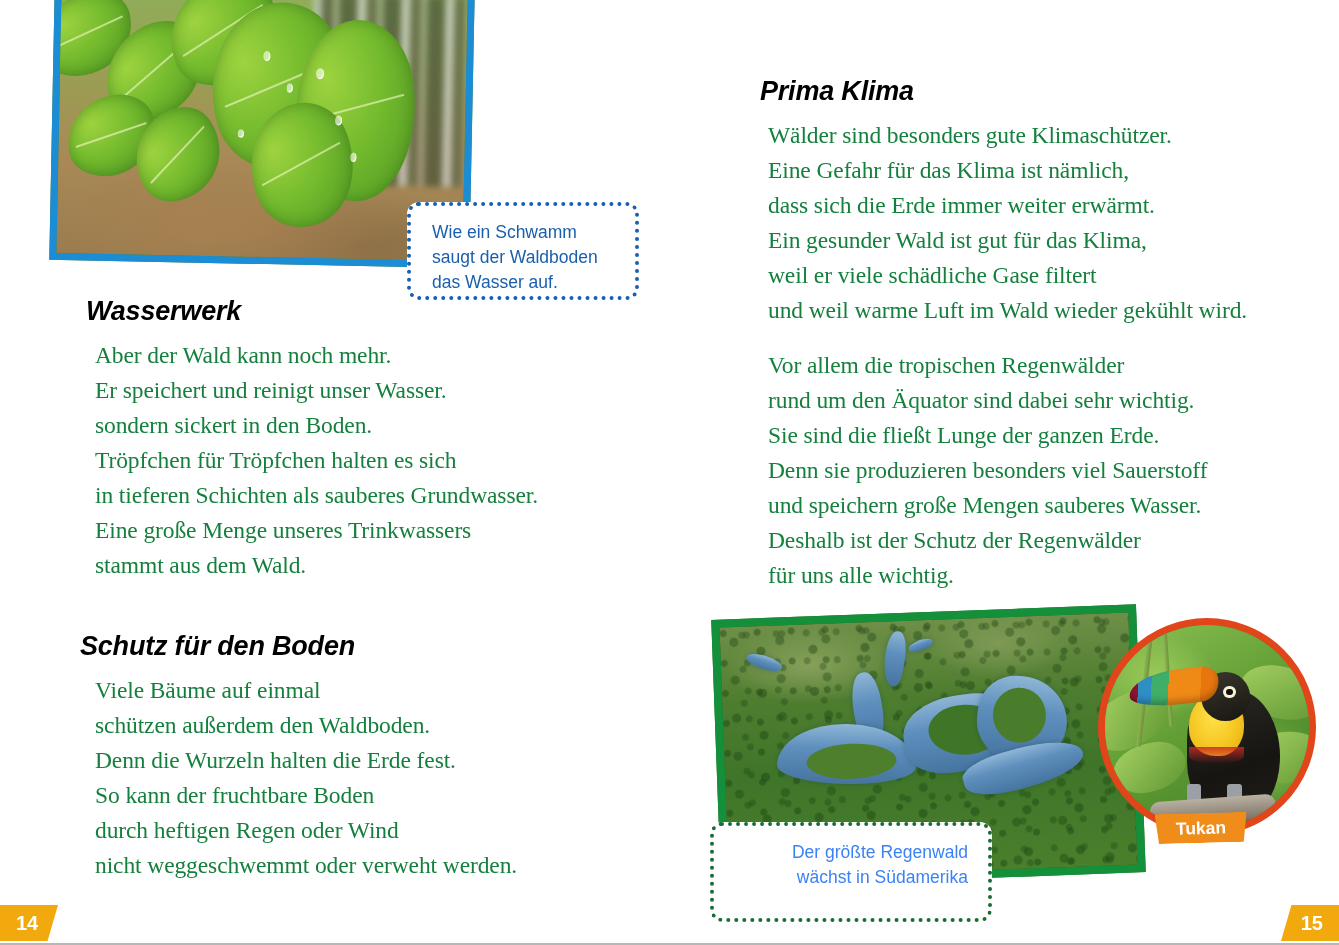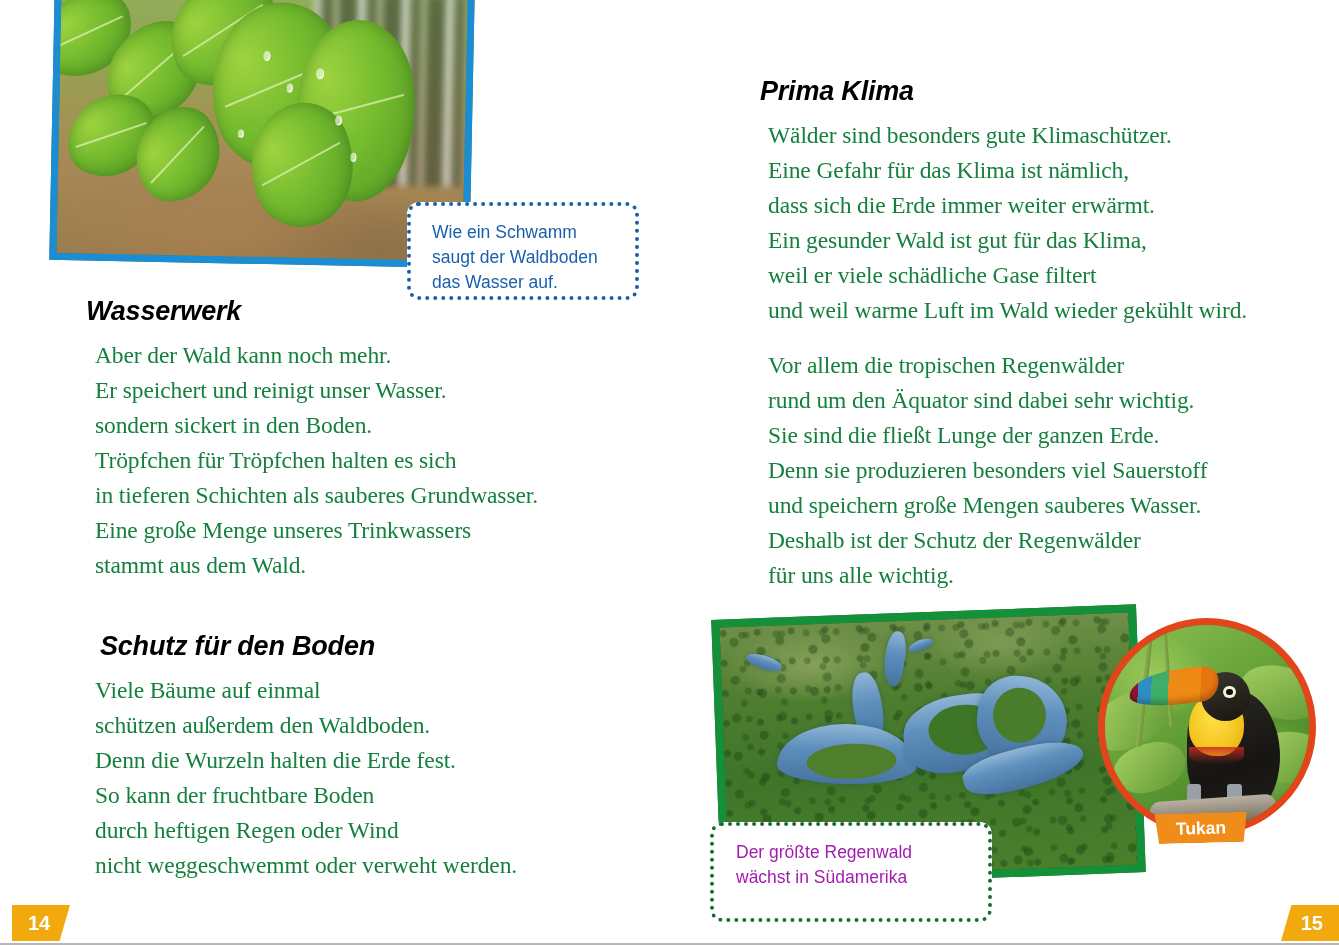--- a/index.html
+++ b/index.html
@@ -267,22 +267,23 @@
     padding: 14px 20px 0 21px;
     color: #1a5fad;
     border: 4px dotted #1a5fad;
   }
   #callout-regenwald {
     left: 710px;
     top: 822px;
     width: 282px;
     height: 100px;
     padding: 14px 20px 0 22px;
-    color: #a21caf;
+    color: #3b82f6;
     border: 4px dotted #1a6b34;
+    text-align: right;
   }
 
   
   #tukan-label {
     position: absolute;
     left: 1155px;
     top: 813px;
     width: 92px;
     height: 30px;
     background: #f08c1a;
@@ -301,21 +302,21 @@
     bottom: 2px;
     width: 58px;
     height: 36px;
     background: #f2a90e;
     color: #ffffff;
     font-weight: bold;
     font-size: 20px;
     line-height: 36px;
   }
   #pagenum-left {
-    left: 12px;
+    left: 0;
     padding-left: 16px;
     box-sizing: border-box;
     clip-path: polygon(0% 0%, 100% 0%, 82% 100%, 0% 100%);
   }
   #pagenum-right {
     right: 0;
     padding-right: 16px;
     box-sizing: border-box;
     text-align: right;
     clip-path: polygon(18% 0%, 100% 0%, 100% 100%, 0% 100%);
@@ -359,21 +360,21 @@
   <div class="bodyblock" style="left:95px; top:338px;">
     <span class="line">Aber der Wald kann noch mehr.</span>
     <span class="line">Er speichert und reinigt unser Wasser.</span>
     <span class="line">sondern sickert in den Boden.</span>
     <span class="line">Tröpfchen für Tröpfchen halten es sich</span>
     <span class="line">in tieferen Schichten als sauberes Grundwasser.</span>
     <span class="line">Eine große Menge unseres Trinkwassers</span>
     <span class="line">stammt aus dem Wald.</span>
   </div>
 
-  <div class="heading" style="left:100px; top:631px;">Schutz für den Boden</div>
+  <div class="heading" style="left:80px; top:631px;">Schutz für den Boden</div>
   <div class="bodyblock" style="left:95px; top:673px;">
     <span class="line">Viele Bäume auf einmal</span>
     <span class="line">schützen außerdem den Waldboden.</span>
     <span class="line">Denn die Wurzeln halten die Erde fest.</span>
     <span class="line">So kann der fruchtbare Boden</span>
     <span class="line">durch heftigen Regen oder Wind</span>
     <span class="line">nicht weggeschwemmt oder verweht werden.</span>
   </div>
 
   <div class="heading" style="left:760px; top:76px;">Prima Klima</div>

